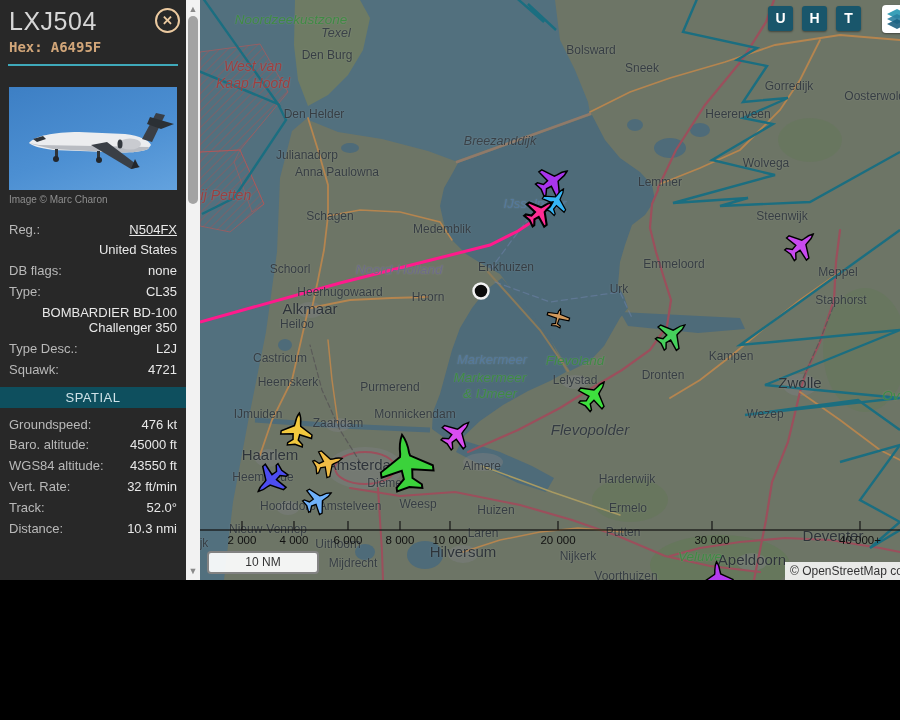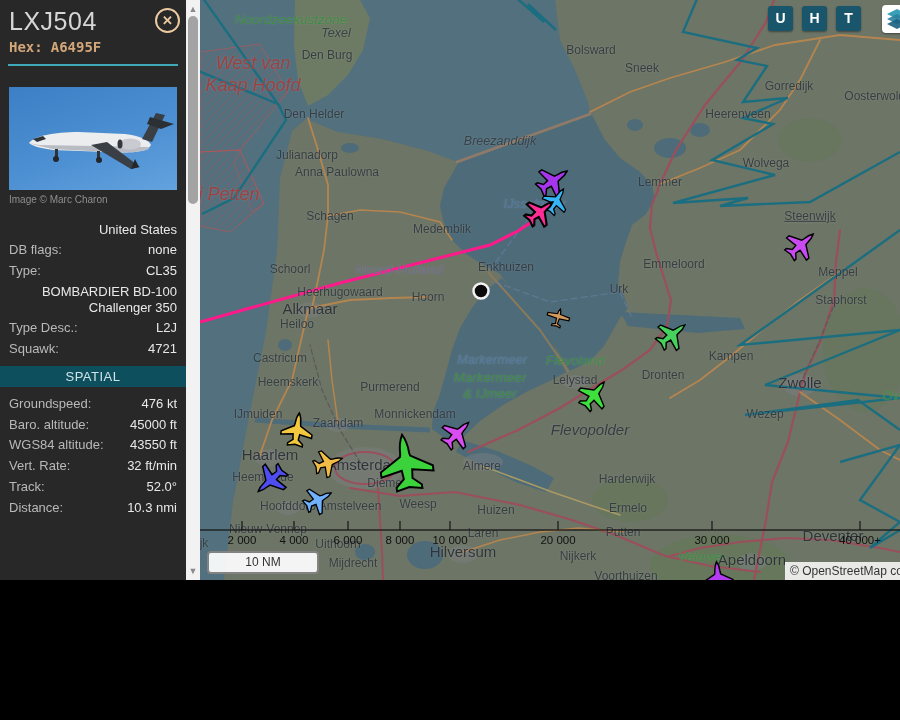--- a/index.html
+++ b/index.html
@@ -34,21 +34,21 @@
 
   
   #map{position:absolute;left:200px;top:0;width:764px;height:580px;background:#ffffff;overflow:hidden;}
   #map svg{position:absolute;left:0;top:0;}
   #labels{position:absolute;left:0;top:0;width:700px;height:580px;pointer-events:none;}
   .lb{position:absolute;transform:translate(-50%,-50%);font-size:12px;color:#363d43;white-space:pre-line;
     text-align:center;line-height:1.2;text-shadow:0 0 2px rgba(255,255,255,.18);}
   .lb.citylg{font-size:15px;color:#2e343a;}
   .lb.green{font-style:italic;color:#3f8a44;font-size:13.5px;}
   .lb.blue{font-style:italic;color:#55799c;font-size:13px;}
-  .lb.red{font-style:italic;color:#9c4040;font-size:18px;}
+  .lb.red{font-style:italic;color:#9c4040;font-size:14px;}
   .lb.purple{font-style:italic;color:#6d6b88;font-size:13.5px;}
   .lb.dk{font-style:italic;color:#3a4147;font-size:12.5px;}
   .lb.dklg{font-style:italic;color:#343b42;font-size:15px;}
 
   #controls{position:absolute;top:6px;left:568px;display:flex;gap:9px;}
   .mapbtn{width:25px;height:25px;background:#19566b;color:#fff;font-weight:bold;font-size:14px;
     text-align:center;line-height:25px;border-radius:3px;cursor:pointer;box-shadow:0 1px 2px rgba(0,0,0,.4);}
   #layers-btn{position:absolute;top:5px;left:682px;width:30px;height:28px;background:#fff;border-radius:4px;
     cursor:pointer;box-shadow:0 1px 2px rgba(0,0,0,.4);}
   #scalebox{position:absolute;left:7px;top:551px;width:108px;height:19px;background:rgba(255,255,255,.92);
@@ -79,20 +79,24 @@
           <ellipse cx="121" cy="57" rx="11" ry="5.5" fill="#c9cbd0"></ellipse>
           <ellipse cx="111" cy="57" rx="2.5" ry="4.5" fill="#33383e"></ellipse>
           <rect x="46" y="62" width="3" height="9" fill="#2e3338"></rect>
           <rect x="88" y="64" width="3" height="8" fill="#2e3338"></rect>
           <circle cx="47" cy="72" r="3" fill="#23272c"></circle>
           <circle cx="90" cy="73" r="3" fill="#23272c"></circle>
         </svg>
       </div>
       <div class="credit">Image © Marc Charon</div>
       <div class="rows" id="info-rows">
+          <div class="row">
+            <span class="lbl">Reg.:</span>
+            <span class="val link">N504FX</span>
+          </div>
           <div class="row">
             <span class="lbl"></span>
             <span class="val">United States</span>
           </div>
           <div class="row">
             <span class="lbl">DB flags:</span>
             <span class="val">none</span>
           </div>
           <div class="row">
             <span class="lbl">Type:</span>
@@ -248,21 +252,21 @@
         <div class="lb " style="left: 678px; top: 96px;">Oosterwolde</div>
         <div class="lb " style="left: 114px; top: 114px;">Den Helder</div>
         <div class="lb " style="left: 538px; top: 114px;">Heerenveen</div>
         <div class="lb dk" style="left: 300px; top: 141px;">Breezanddijk</div>
         <div class="lb " style="left: 107px; top: 155px;">Julianadorp</div>
         <div class="lb " style="left: 566px; top: 163px;">Wolvega</div>
         <div class="lb " style="left: 137px; top: 172px;">Anna Paulowna</div>
         <div class="lb " style="left: 460px; top: 182px;">Lemmer</div>
         <div class="lb red" style="left: 22px; top: 195px;">bij Petten</div>
         <div class="lb blue" style="left: 335px; top: 204px;">IJsselmeer</div>
-        <div class="lb " style="left: 610px; top: 216px; text-decoration: underline;">Steenwijk</div>
+        <div class="lb " style="left: 582px; top: 216px;">Steenwijk</div>
         <div class="lb " style="left: 130px; top: 216px;">Schagen</div>
         <div class="lb " style="left: 242px; top: 229px;">Medemblik</div>
         <div class="lb " style="left: 474px; top: 264px;">Emmeloord</div>
         <div class="lb " style="left: 306px; top: 267px;">Enkhuizen</div>
         <div class="lb " style="left: 90px; top: 269px;">Schoorl</div>
         <div class="lb purple" style="left: 199px; top: 270px;">Noord-Holland</div>
         <div class="lb " style="left: 638px; top: 272px;">Meppel</div>
         <div class="lb " style="left: 419px; top: 289px;">Urk</div>
         <div class="lb " style="left: 140px; top: 292px;">Heerhugowaard</div>
         <div class="lb " style="left: 228px; top: 297px;">Hoorn</div>

